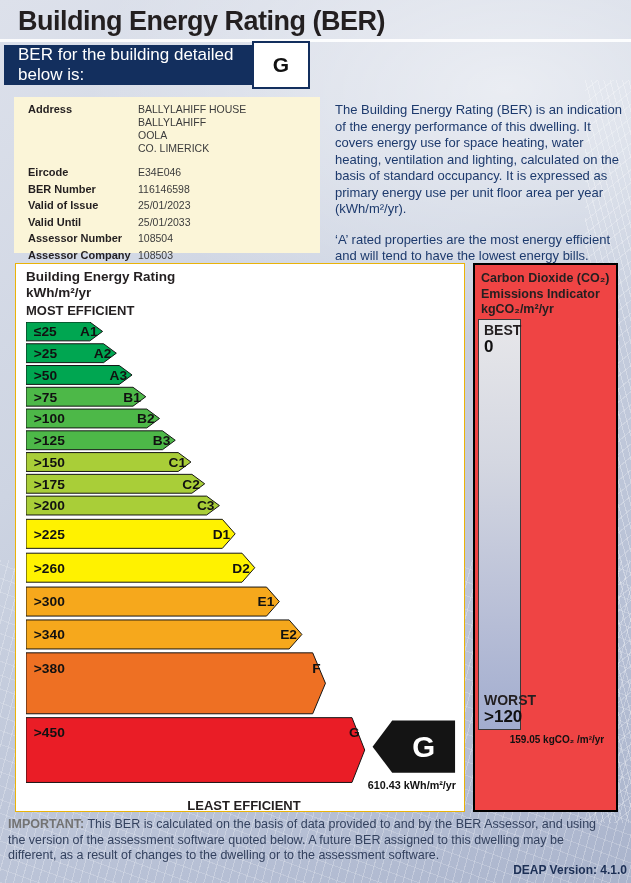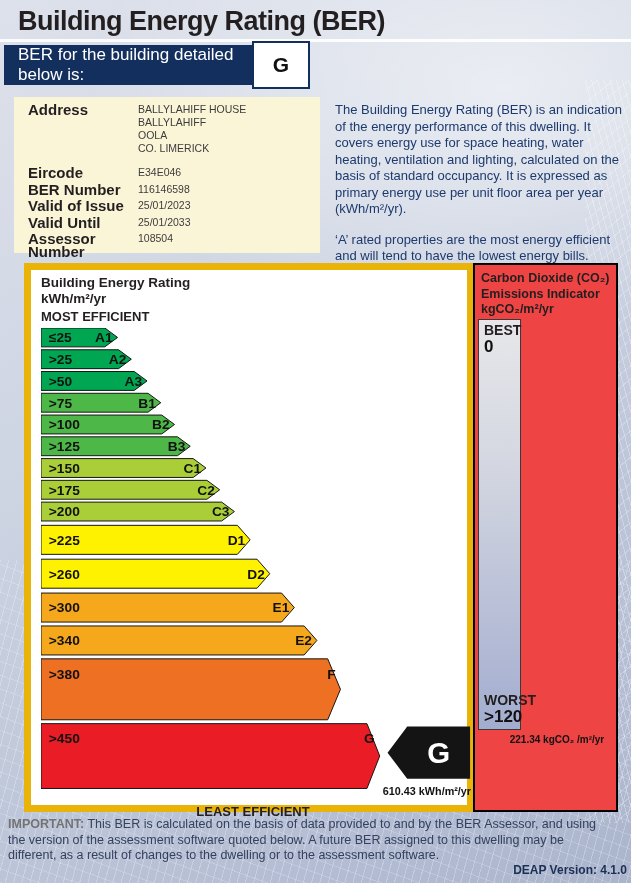--- a/index.html
+++ b/index.html
@@ -30,29 +30,29 @@
     padding-left:14px;box-sizing:border-box;}
   .banner-bar span{color:#fff;font-size:17px;}
   .rating-box{width:58px;height:48px;margin-top:-4px;background:#ffffff;border:2px solid #132f5e;
     box-sizing:border-box;display:flex;align-items:center;justify-content:center;
     font-size:21px;font-weight:bold;color:#111;}
 
   .details-panel{position:absolute;left:14px;top:97px;width:306px;height:156px;
     background:#fbf5d8;box-sizing:border-box;padding:6px 8px 0 14px;}
   .drow{display:flex;margin-bottom:3.5px;}
   .drow-address{margin-bottom:11px;}
-  .dlabel{width:110px;font-size:15px;font-weight:bold;color:#231f20;line-height:13px;flex:none;}
+  .dlabel{width:110px;font-size:11px;font-weight:bold;color:#231f20;line-height:13px;flex:none;}
   .dvalue{font-size:10.5px;color:#3c3c3c;line-height:13px;white-space:pre-line;}
 
   .intro{position:absolute;left:335px;top:102px;width:292px;color:#1d3a6d;}
   .intro p{margin:0;font-size:13px;line-height:16.5px;}
   .intro p + p{margin-top:14px;}
 
   .chart-panel{position:absolute;left:15px;top:263px;width:450px;height:549px;background:#ffffff;
-    border:7px solid #eab308;box-sizing:border-box;padding:5px 2px 0 10px;margin-left:9px;}
+    border:1px solid #eab308;box-sizing:border-box;padding:5px 2px 0 10px;}
   .chart-title,.chart-unit{font-size:13.5px;font-weight:bold;color:#231f20;line-height:16px;}
   .chart-most{font-size:13px;font-weight:bold;color:#231f20;line-height:16px;margin-top:2px;margin-bottom:3px;}
   .chart-least{font-size:13px;font-weight:bold;color:#231f20;line-height:14px;margin-top:3px;text-align:center;}
   .ber-svg{display:block;width:432px;height:474px;}
   .ber-svg text{font-family:"Liberation Sans", sans-serif;}
 
   .co2-panel{position:absolute;left:473px;top:263px;width:145px;height:549px;background:#ef4444;
     border:2px solid #000;box-sizing:border-box;}
   .co2-title{position:absolute;left:6px;top:6px;font-size:12.5px;font-weight:bold;color:#231f20;line-height:15.5px;}
   .co2-bar{position:absolute;left:3px;top:54px;width:43px;height:411px;border:1px solid #3a3a3a;box-sizing:border-box;
@@ -196,20 +196,20 @@
   <div class="co2-bar">
     <div class="co2-best">
       <div class="co2-small">BEST</div>
       <div class="co2-big">0</div>
     </div>
     <div class="co2-worst">
       <div class="co2-small">WORST</div>
       <div class="co2-big">&gt;120</div>
     </div>
   </div>
-  <div class="co2-value">221.34 kgCO₂ /m²/yr</div>
+  <div class="co2-value">159.05 kgCO₂ /m²/yr</div>
 </div>
 
 <div class="footer">
   <span class="imp">IMPORTANT:</span>
   <span>This BER is calculated on the basis of data provided to and by the BER Assessor, and using the version of the assessment software quoted below.  A future BER assigned to this dwelling may be different, as a result of changes to the dwelling or to the assessment software.</span>
 </div>
 <div class="deap">DEAP Version: 4.1.0</div>
 
 </body></html>

